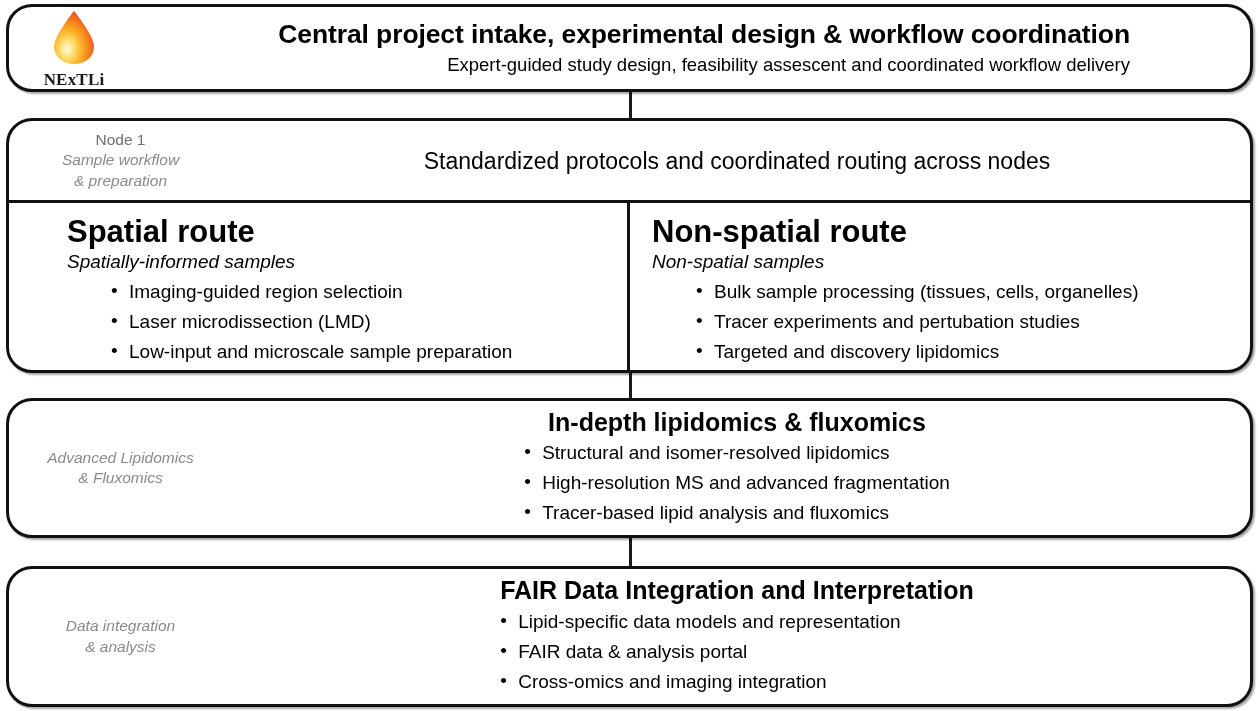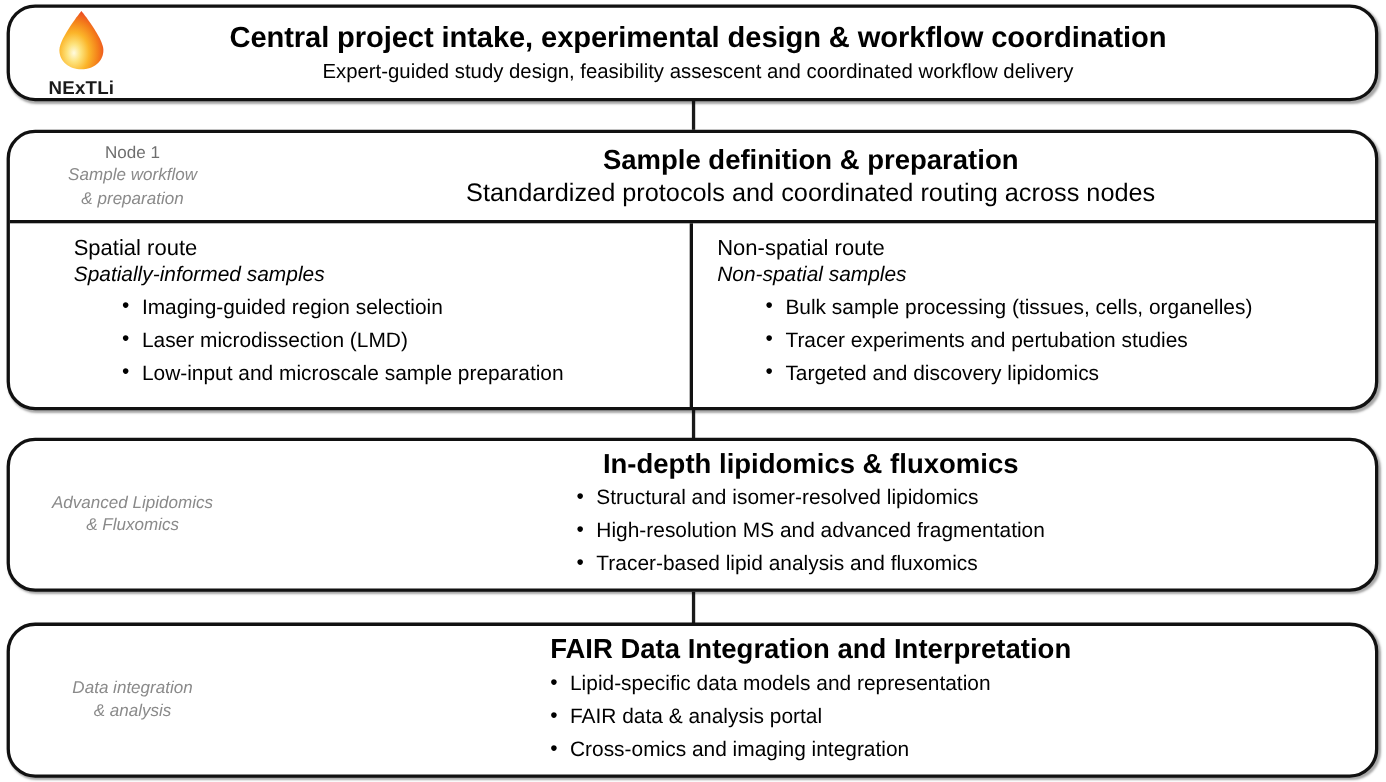--- a/index.html
+++ b/index.html
@@ -53,32 +53,33 @@
     align-items: center;
   }
   .logo-wrap {
     width: 130px;
     min-width: 130px;
     display: flex;
     flex-direction: column;
     align-items: center;
     justify-content: flex-end;
     padding-top: 2px;
+    font-family: Liberation Serif, serif;
   }
   .logo-drop { display: block; }
   .logo-text {
     font-size: 17px;
     font-weight: bold;
     letter-spacing: 0.2px;
     margin-top: 1px;
     color: #1a1a1a;
   }
   .header-text {
     flex: 1;
-    text-align: center;
+    text-align: right;
     padding-right: 120px;
   }
   .header-title {
     font-size: 26.5px;
     font-weight: bold;
     letter-spacing: -0.1px;
     line-height: 1.1;
   }
   .header-sub {
     font-size: 18.5px;
@@ -145,22 +146,22 @@
     width: 621px;
     min-width: 621px;
     border-right: 3px solid #111111;
     padding-left: 58px;
   }
   .route-right {
     flex: 1;
     padding-left: 22px;
   }
   .route-title {
-    font-size: 20px;
-    font-weight: normal;
+    font-size: 31px;
+    font-weight: bold;
     line-height: 1.1;
   }
   .route-sub {
     font-size: 19px;
     font-style: italic;
     line-height: 1.25;
     margin-top: 1px;
   }
   ul.bullets {
     margin: 3px 0 0 0;
@@ -254,21 +255,20 @@
 
   <div class="box" id="node1-box">
 
     <div class="node1-head">
       <div class="node-tag">
         <span class="tag-name">Node 1</span>
         <span class="tag-desc">Sample workflow</span>
         <span class="tag-desc">&amp; preparation</span>
       </div>
       <div class="node1-head-text">
-        <div class="node1-title">Sample definition &amp; preparation</div>
         <div class="node1-sub">Standardized protocols and coordinated routing across nodes</div>
       </div>
     </div>
 
     <div class="routes">
 
       <div class="route route-left">
         <div class="route-title">Spatial route</div>
         <div class="route-sub">Spatially-informed samples</div>
         <ul class="bullets">

